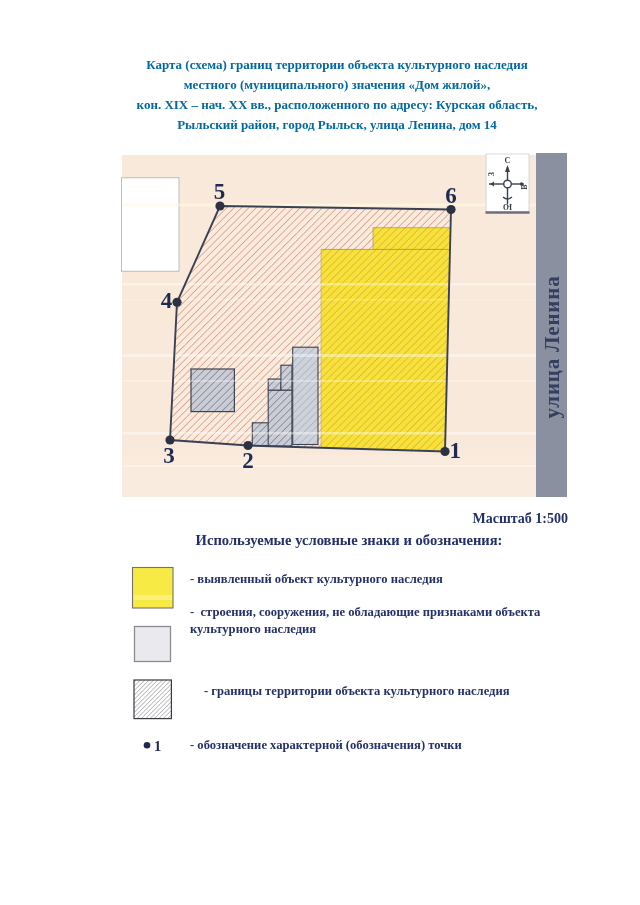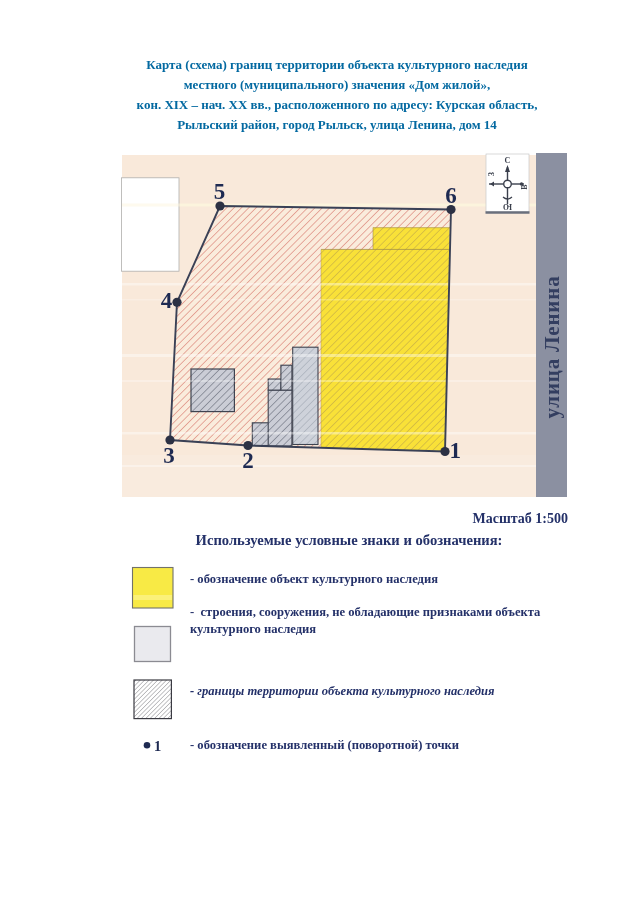--- a/index.html
+++ b/index.html
@@ -159,20 +159,20 @@
     <g>
       <circle cx="147" cy="745.3" r="3.3" fill="#1e2a52"></circle>
       <text x="154" y="750.5" font-size="14.5" font-weight="bold" fill="#1e2a52">1</text>
     </g>
   </svg>
 
   <div class="scale">Масштаб 1:500</div>
 
   <div class="leghead">Используемые условные знаки и обозначения:</div>
 
-  <div class="legtext" style="left:190px;top:571px;width:420px;">- обозначение объект культурного наследия</div>
+  <div class="legtext" style="left:190px;top:571px;width:420px;">- выявленный объект культурного наследия</div>
 
   <div class="legtext" style="left:190px;top:604px;width:380px;">-&nbsp; строения, сооружения, не обладающие признаками объекта культурного наследия</div>
 
-  <div class="legtext" style="left:190px;top:682.5px;width:420px;font-style:italic;">- границы территории объекта культурного наследия</div>
+  <div class="legtext" style="left:204px;top:682.5px;width:420px;">- границы территории объекта культурного наследия</div>
 
-  <div class="legtext" style="left:190px;top:736.5px;width:420px;">- обозначение выявленный (поворотной) точки</div>
+  <div class="legtext" style="left:190px;top:736.5px;width:420px;">- обозначение характерной (обозначения) точки</div>
 </div>
 
 </body></html>

